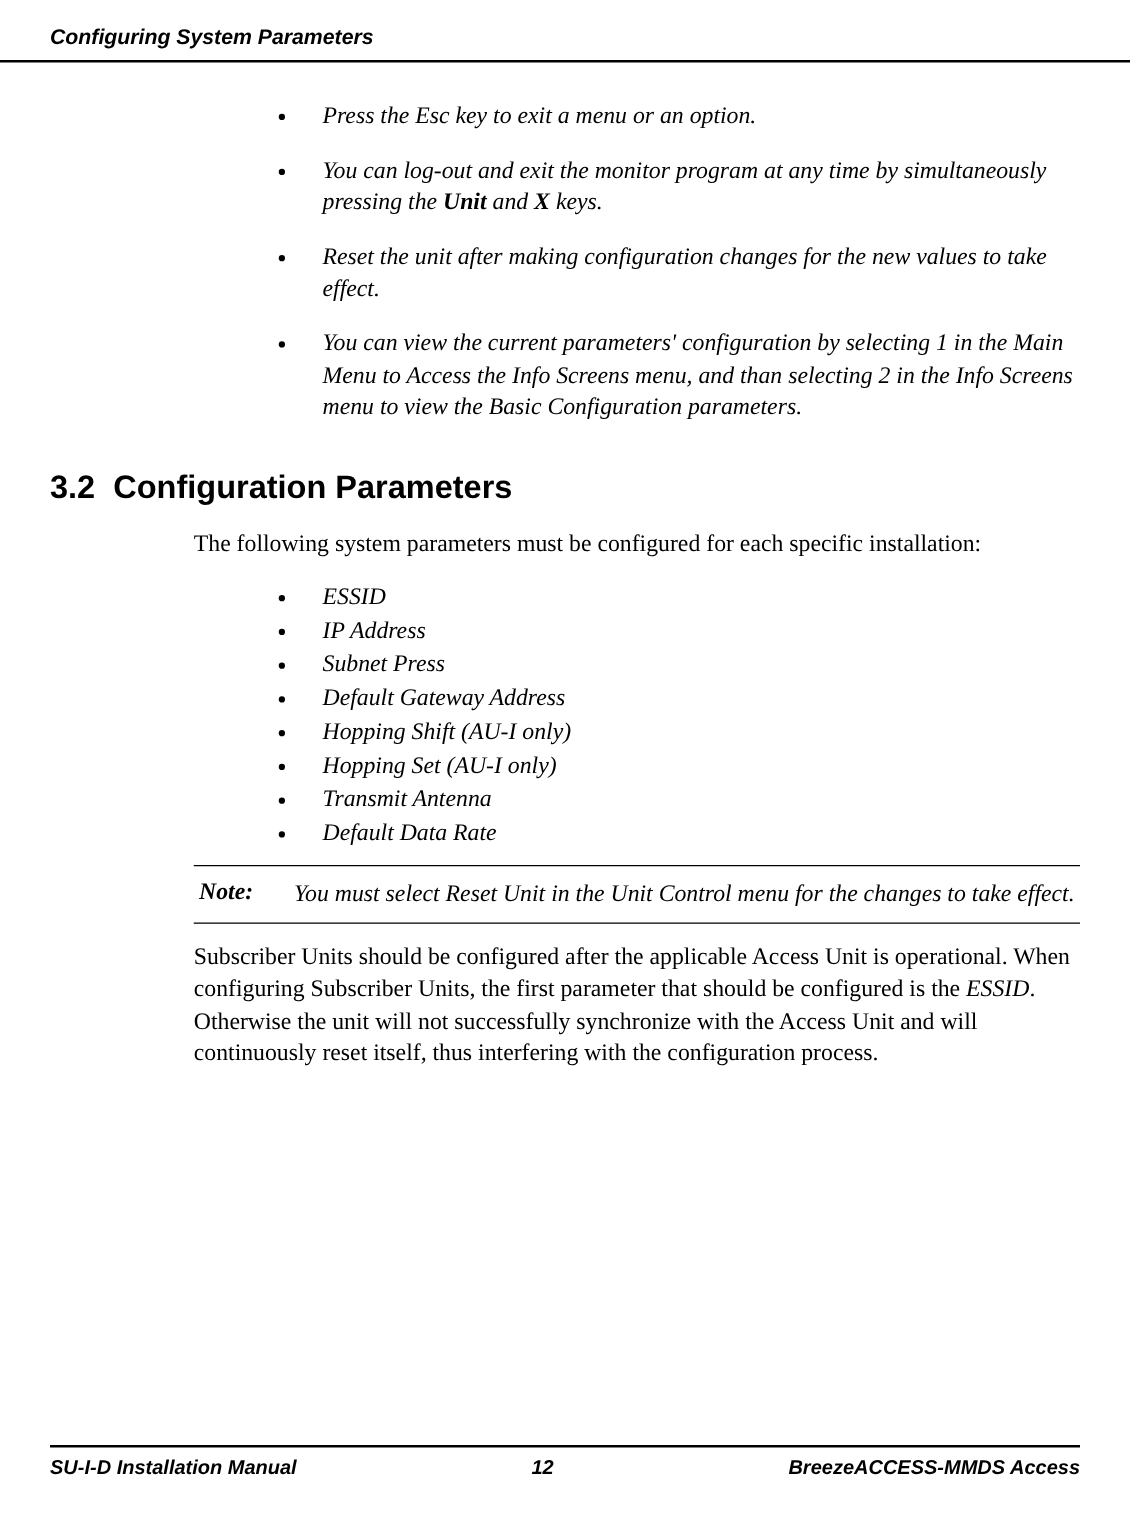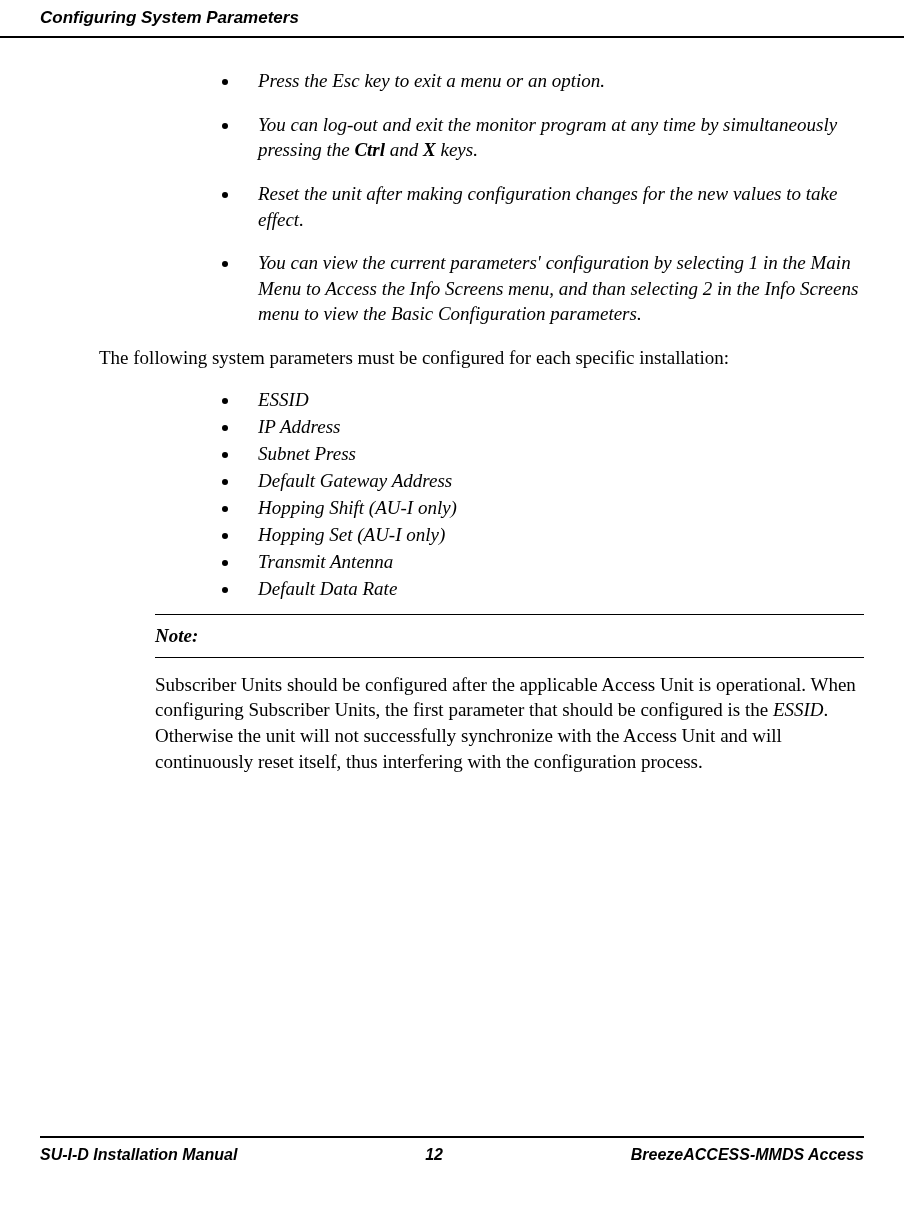--- a/index.html
+++ b/index.html
@@ -7,21 +7,21 @@
       padding: 0;
       font-family: 'Times New Roman', Times, serif;
       font-size: 19px;
       width: 904px;
       height: 1216px;
       box-sizing: border-box;
       position: relative;
       background: white;
     }
     .header {
-      padding: 8px 40px 8px 40px;
+      padding: 20px 40px 8px 40px;
       font-family: Arial, Helvetica, sans-serif;
       font-weight: bold;
       font-style: italic;
       font-size: 17px;
       border-bottom: 2px solid #000;
     }
     .content {
       padding: 30px 40px 0 40px;
     }
     ul.main-bullets {
@@ -38,57 +38,58 @@
     ul.main-bullets li::marker {
       font-size: 19px;
     }
     .section-heading {
       font-family: Arial, Helvetica, sans-serif;
       font-weight: bold;
       font-size: 26px;
       margin: 35px 0 18px 0;
     }
     .intro-text {
-      margin: 0 0 18px 59px;
+      margin: 0 0 18px 115px;
       line-height: 1.35;
     }
     ul.param-list {
       list-style: disc;
       margin: 0 0 0 200px;
       padding: 0;
       font-style: italic;
     }
     ul.param-list li {
       margin-bottom: 5px;
       padding-left: 18px;
     }
     .note-box {
       margin: 14px 0 14px 115px;
       border-top: 1px solid #000;
       border-bottom: 1px solid #000;
       padding: 10px 0;
       display: flex;
+      justify-content: center;
     }
     .note-label {
       font-weight: bold;
       font-style: italic;
       margin-right: 20px;
       min-width: 56px;
     }
     .note-text {
       font-style: italic;
       line-height: 1.35;
     }
     .body-para {
       margin: 0 0 0 115px;
       line-height: 1.35;
     }
     .footer {
       position: absolute;
-      bottom: 52px;
+      bottom: 32px;
       left: 40px;
       right: 40px;
       border-top: 2px solid #000;
       padding-top: 8px;
       font-family: Arial, Helvetica, sans-serif;
       font-weight: bold;
       font-style: italic;
       font-size: 16px;
       display: flex;
       justify-content: space-between;
@@ -98,41 +99,45 @@
 <body>
 
 <div class="header">
   <span>Configuring System Parameters</span>
 </div>
 
 <div class="content">
 
   <ul class="main-bullets">
     <li>Press the Esc key to exit a menu or an option.</li>
-    <li>You can log-out and exit the monitor program at any time by simultaneously pressing the <b>Ctrl</b> and <b>X</b> keys.</li>
+    <li>You can log-out and exit the monitor program at any time by simultaneously pressing the <b>Unit</b> and <b>X</b> keys.</li>
     <li>Reset the unit after making configuration changes for the new values to take effect.</li>
     <li>You can view the current parameters' configuration by selecting 1 in the Main Menu to Access the Info Screens menu, and than selecting 2 in the Info Screens menu to view the Basic Configuration parameters.</li>
   </ul>
 
+  <div class="section-heading">
+    <span>3.2</span>&nbsp;&nbsp;<span>Configuration Parameters</span>
+  </div>
 
   <p class="intro-text">The following system parameters must be configured for each specific installation:</p>
 
   <ul class="param-list">
     <li>ESSID</li>
     <li>IP Address</li>
     <li>Subnet Press</li>
     <li>Default Gateway Address</li>
     <li>Hopping Shift (AU-I only)</li>
     <li>Hopping Set (AU-I only)</li>
     <li>Transmit Antenna</li>
     <li>Default Data Rate</li>
   </ul>
 
   <div class="note-box">
     <span class="note-label">Note:</span>
+    <span class="note-text">You must select Reset Unit in the Unit Control menu for the changes to take effect.</span>
   </div>
 
   <p class="body-para">Subscriber Units should be configured after the applicable Access Unit is operational. When configuring Subscriber Units, the first parameter that should be configured is the <i>ESSID</i>. Otherwise the unit will not successfully synchronize with the Access Unit and will continuously reset itself, thus interfering with the configuration process.</p>
 
 </div>
 
 <div class="footer">
   <span>SU-I-D Installation Manual</span>
   <span>12</span>
   <span>BreezeACCESS-MMDS Access</span>

